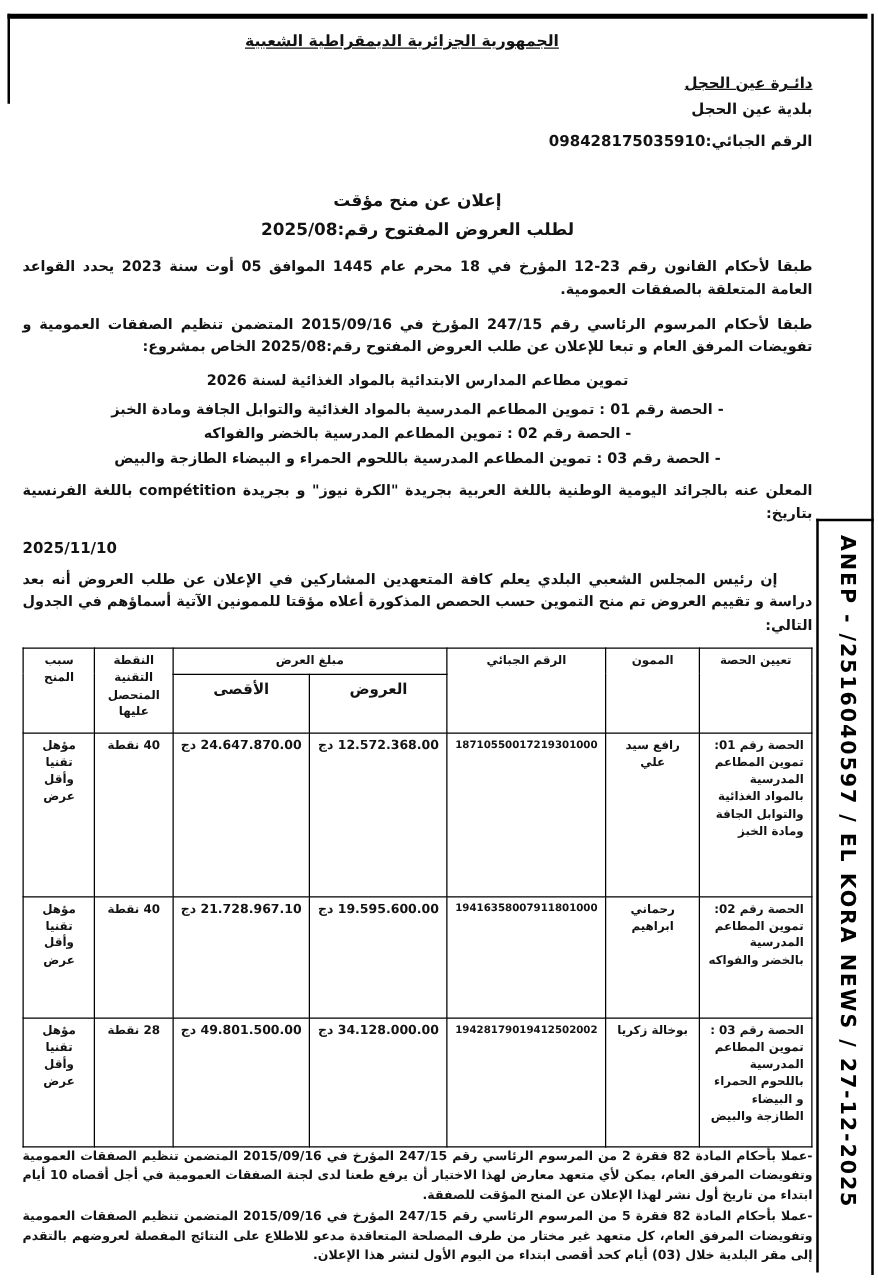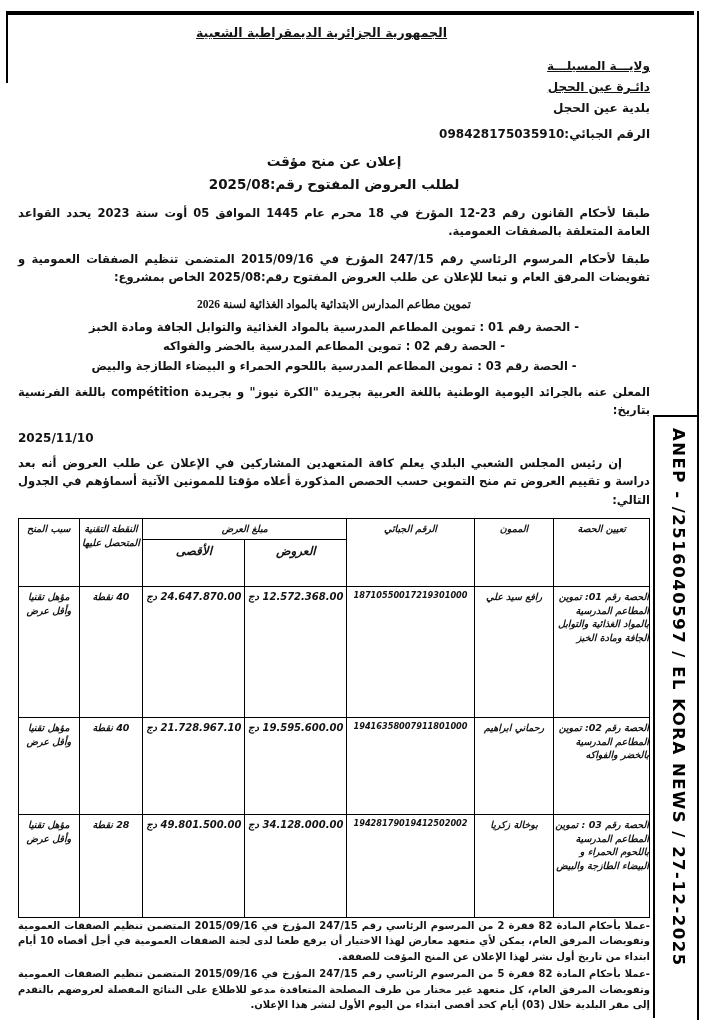--- a/index.html
+++ b/index.html
@@ -23,29 +23,29 @@
     text-decoration:underline;direction:rtl;}
   .admin-block{position:absolute;right:52px;top:56px;direction:rtl;text-align:right;
     font-weight:bold;font-size:12px;line-height:1.75;}
   .admin-block .u{text-decoration:underline;}
   .tax-line{margin-top:5px;font-size:12px;}
   
   .content{position:absolute;top:150px;left:18px;right:52px;direction:rtl;
     font-weight:bold;font-size:11.5px;line-height:1.6;text-align:right;}
   .doc-title{text-align:center;font-size:13.5px;line-height:1.7;margin:0 0 8px 0;}
   .para{margin:0 0 9px 0;text-align:justify;}
-  .project-line{text-align:center;margin:2px 0 4px 0;font-family:Liberation Serif, serif;}
+  .project-line{text-align:center;margin:2px 0 4px 0;}
   .lot-line{text-align:center;margin:1px 0;}
   .pub-date{text-align:left;direction:ltr;margin:0 10px 6px 0;font-size:12px;}
   .pub-date-wrap{text-align:left;margin-bottom:6px;}
   .indent{text-indent:28px;}
   
   table.award{border-collapse:collapse;width:100%;direction:rtl;margin-top:4px;
     font-size:9.5px;line-height:1.45;}
-  table.award th,table.award td{border:1.6px solid #000;vertical-align:top;padding:3px 0;font-style:italic;}
+  table.award th,table.award td{border:1.6px solid #000;vertical-align:top;padding:3px 6px;}
   table.award th{font-weight:bold;text-align:center;}
   td.lot-cell{width:15%;text-align:right;font-size:9.5px;}
   td.supplier-cell{width:12.5%;text-align:center;padding-top:16px;}
   td.tax-cell{width:20%;text-align:center;direction:ltr;font-size:8.2px;padding-top:18px;}
   td.amount-cell{width:16%;text-align:center;padding-top:16px;font-size:10px;white-space:nowrap;}
   td.score-cell{width:10%;text-align:center;padding-top:16px;white-space:nowrap;}
   td.reason-cell{width:9.5%;text-align:center;padding-top:14px;}
   tr.row-1 td{height:124px;}
   tr.row-2 td{height:90px;}
   tr.row-3 td{height:96px;}
@@ -62,21 +62,20 @@
 <div class="frame-right"></div>
 <div class="anep-left-line"></div>
 <div class="anep-top-line"></div>
 
 <div class="anep-strip">
   <span>ANEP - /2516040597 / EL KORA NEWS / 27-12-2025</span>
 </div>
 
 <div class="republic">الجمهورية الجزائرية الديمقراطية الشعبية</div>
 <div class="admin-block">
-  <div class="u">ولايـــة المسيلـــة</div>
   <div class="u">دائـرة عين الحجل</div>
   <div>بلدية عين الحجل</div>
   <div class="tax-line">الرقم الجبائي:098428175035910</div>
 </div>
 
 <div class="content">
 
   <div class="doc-title">
     <div>إعلان عن منح مؤقت</div>
     <div>لطلب العروض المفتوح رقم:2025/08</div>

